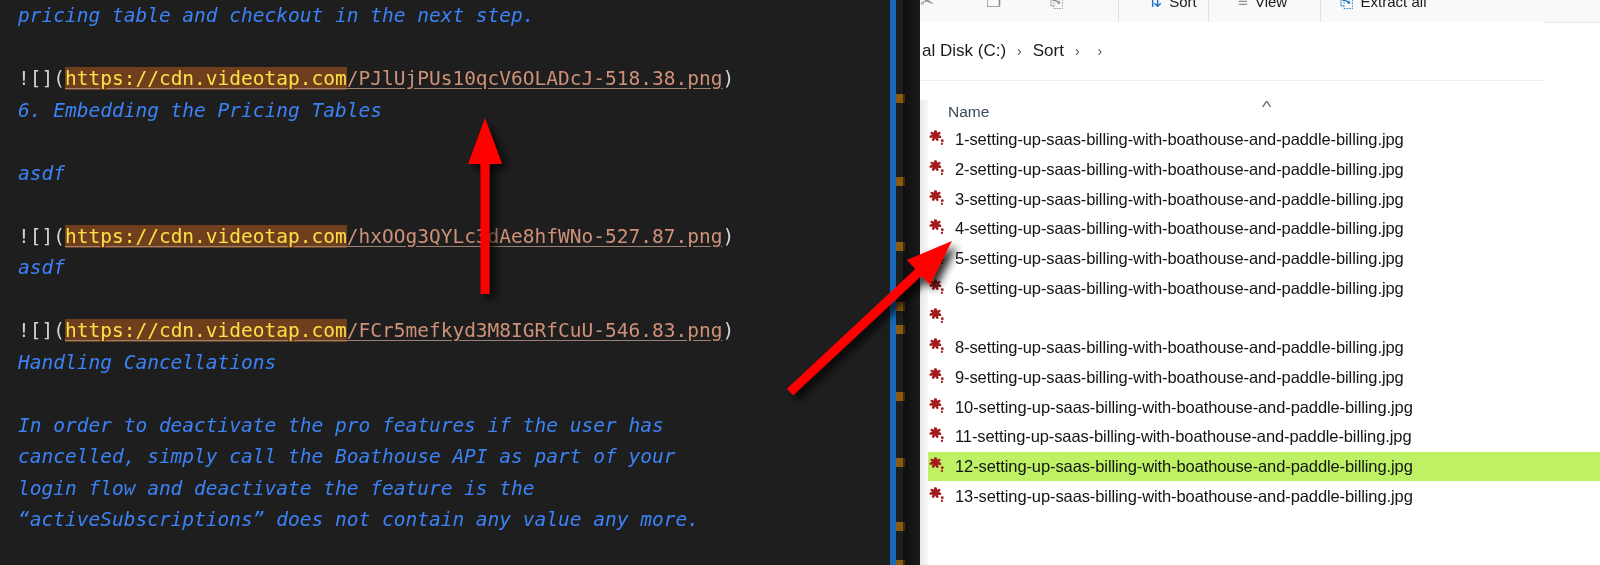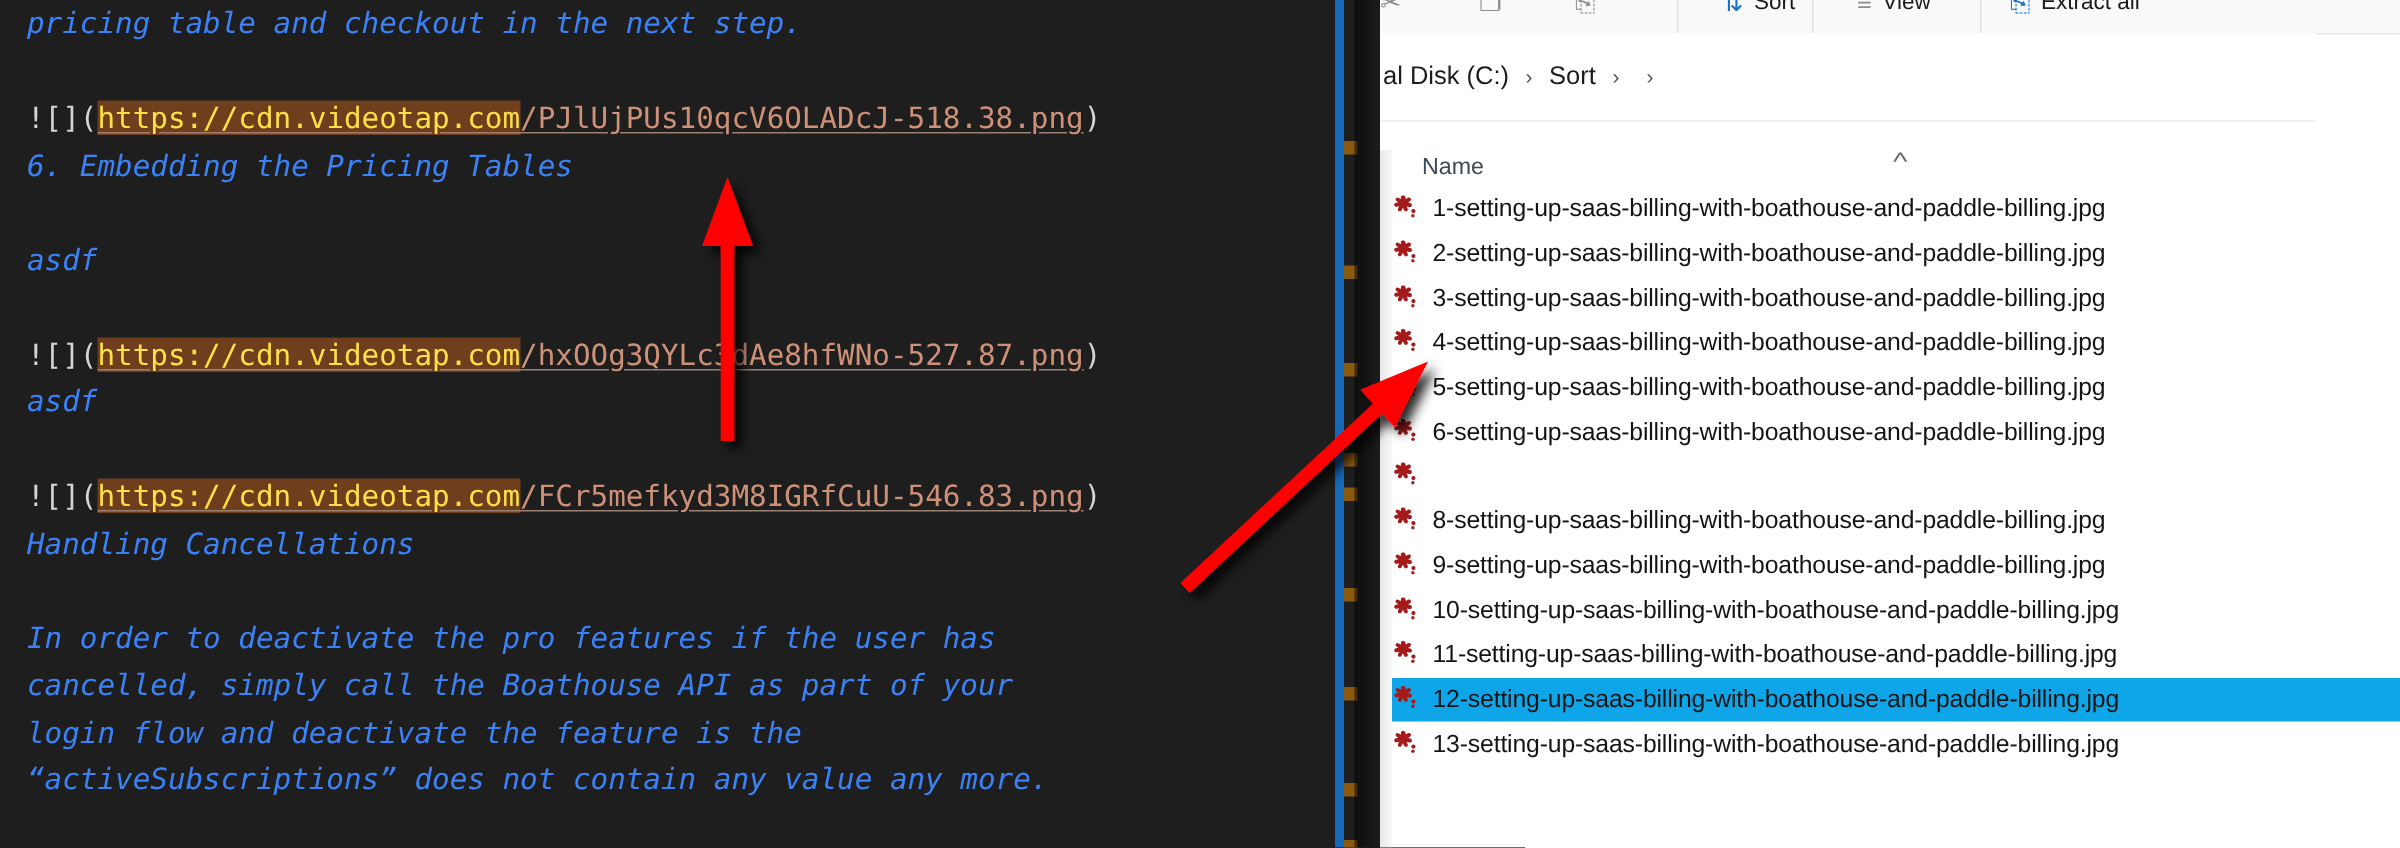--- a/index.html
+++ b/index.html
@@ -356,21 +356,21 @@
         <span class="file-name">10-setting-up-saas-billing-with-boathouse-and-paddle-billing.jpg</span>
       </div>
       <div class="file-row">
         <span class="file-icon"><svg viewBox="0 0 24 24" width="21" height="21">
             <path fill="#a51b1b" d="M10.4 1.6c1.0-.3 1.9.2 2.1 1.1l.3 1.5 1.6-.9c.9-.5 1.8-.2 2.2.6.4.8 0 1.7-.9 2.2l-1.2.7 1.7.5c1.0.3 1.5 1.1 1.2 2.0-.2.8-1.1 1.2-2.1 1.0l-1.9-.4.8 1.6c.4.9.1 1.8-.7 2.1-.8.3-1.7-.1-2.1-1.0l-.8-1.7-.9 1.7c-.5.9-1.4 1.2-2.2.8-.8-.4-1.0-1.3-.5-2.2l.8-1.5-1.8.4c-1.0.2-1.8-.2-2.0-1.1-.2-.9.4-1.7 1.4-1.9l1.7-.4-1.3-.9c-.8-.6-1.0-1.5-.5-2.2.5-.7 1.4-.8 2.2-.2l1.4 1.0.2-1.6c.1-.9.6-1.5 1.4-1.3z"></path>
             <circle cx="18.6" cy="13.4" r="1.6" fill="#a51b1b"></circle>
             <circle cx="18.2" cy="17.0" r="1.3" fill="#a51b1b"></circle>
           </svg></span>
         <span class="file-name">11-setting-up-saas-billing-with-boathouse-and-paddle-billing.jpg</span>
       </div>
-      <div class="file-row selected" style="background: #0ea5e9;">
+      <div class="file-row selected" style="background: #bef264;">
         <span class="file-icon"><svg viewBox="0 0 24 24" width="21" height="21">
             <path fill="#a51b1b" d="M10.4 1.6c1.0-.3 1.9.2 2.1 1.1l.3 1.5 1.6-.9c.9-.5 1.8-.2 2.2.6.4.8 0 1.7-.9 2.2l-1.2.7 1.7.5c1.0.3 1.5 1.1 1.2 2.0-.2.8-1.1 1.2-2.1 1.0l-1.9-.4.8 1.6c.4.9.1 1.8-.7 2.1-.8.3-1.7-.1-2.1-1.0l-.8-1.7-.9 1.7c-.5.9-1.4 1.2-2.2.8-.8-.4-1.0-1.3-.5-2.2l.8-1.5-1.8.4c-1.0.2-1.8-.2-2.0-1.1-.2-.9.4-1.7 1.4-1.9l1.7-.4-1.3-.9c-.8-.6-1.0-1.5-.5-2.2.5-.7 1.4-.8 2.2-.2l1.4 1.0.2-1.6c.1-.9.6-1.5 1.4-1.3z"></path>
             <circle cx="18.6" cy="13.4" r="1.6" fill="#a51b1b"></circle>
             <circle cx="18.2" cy="17.0" r="1.3" fill="#a51b1b"></circle>
           </svg></span>
         <span class="file-name">12-setting-up-saas-billing-with-boathouse-and-paddle-billing.jpg</span>
       </div>
       <div class="file-row">
         <span class="file-icon"><svg viewBox="0 0 24 24" width="21" height="21">
             <path fill="#a51b1b" d="M10.4 1.6c1.0-.3 1.9.2 2.1 1.1l.3 1.5 1.6-.9c.9-.5 1.8-.2 2.2.6.4.8 0 1.7-.9 2.2l-1.2.7 1.7.5c1.0.3 1.5 1.1 1.2 2.0-.2.8-1.1 1.2-2.1 1.0l-1.9-.4.8 1.6c.4.9.1 1.8-.7 2.1-.8.3-1.7-.1-2.1-1.0l-.8-1.7-.9 1.7c-.5.9-1.4 1.2-2.2.8-.8-.4-1.0-1.3-.5-2.2l.8-1.5-1.8.4c-1.0.2-1.8-.2-2.0-1.1-.2-.9.4-1.7 1.4-1.9l1.7-.4-1.3-.9c-.8-.6-1.0-1.5-.5-2.2.5-.7 1.4-.8 2.2-.2l1.4 1.0.2-1.6c.1-.9.6-1.5 1.4-1.3z"></path>

